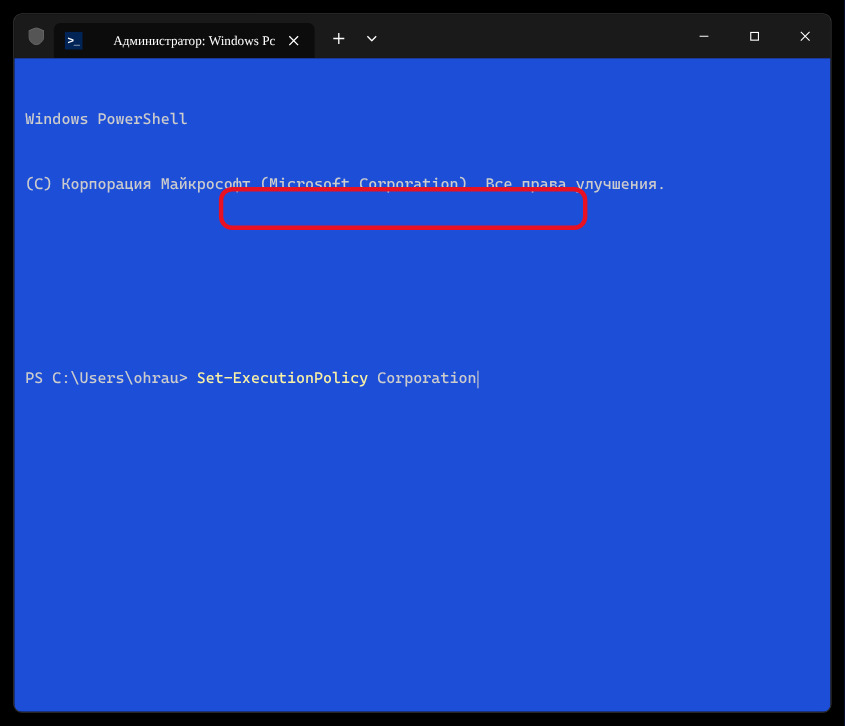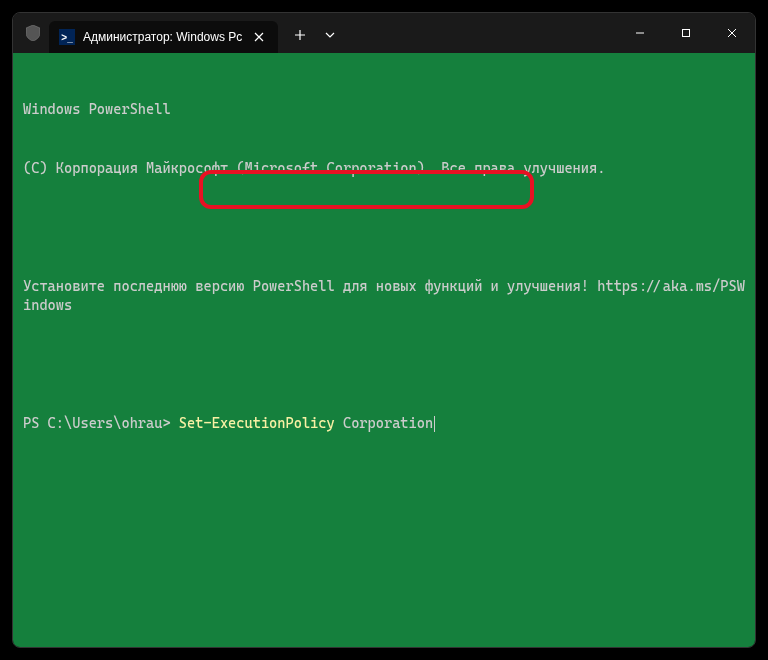--- a/index.html
+++ b/index.html
@@ -67,25 +67,26 @@
       align-items: center;
       justify-content: center;
       color: #fff;
       font-size: 10px;
       font-weight: bold;
       font-family: sans-serif;
     }
     .tab-title {
       color: #fff;
       font-size: 12px;
-      font-family: Liberation Sans, sans-serif;
+      font-family: Liberation Serif, serif;
       white-space: nowrap;
       overflow: hidden;
       text-overflow: ellipsis;
       flex: 1;
+      margin-left: 20px;
     }
     .tab-close {
       color: #fff;
       font-size: 13px;
       width: 18px;
       height: 18px;
       display: flex;
       align-items: center;
       justify-content: center;
       border-radius: 3px;
@@ -126,21 +127,21 @@
       height: 40px;
       display: flex;
       align-items: center;
       justify-content: center;
       color: #fff;
       font-family: 'Segoe UI', sans-serif;
       cursor: pointer;
     }
     .terminal {
       flex: 1;
-      background: #15803d;
+      background: #1d4ed8;
       padding: 8px 10px;
       color: #cccccc;
       font-size: 14px;
       line-height: 1.4;
       font-family: 'Cascadia Code', 'Consolas', monospace;
       white-space: pre-wrap;
       word-break: break-all;
       overflow: hidden;
       position: relative;
     }
@@ -216,19 +217,18 @@
             <path d="M1 1 L9 9 M9 1 L1 9" stroke="#fff" stroke-width="1"></path>
           </svg>
       </div>
     </div>
   </div>
 
   <div class="terminal">
     <span class="line">Windows PowerShell</span>
     <span class="line">(C) Корпорация Майкрософт (Microsoft Corporation). Все права улучшения.</span>
     <span class="line">&nbsp;</span>
-    <span class="line">Установите последнюю версию PowerShell для новых функций и улучшения! https://aka.ms/PSWindows</span>
     <span class="line">&nbsp;</span>
     <span class="line"><span>PS C:\Users\ohrau&gt; </span><span class="cmd-yellow">Set-ExecutionPolicy </span><span>Corporation</span><span class="cursor"></span></span>
 
     <div class="highlight-box"></div>
   </div>
 </div>
 
 </body></html>

